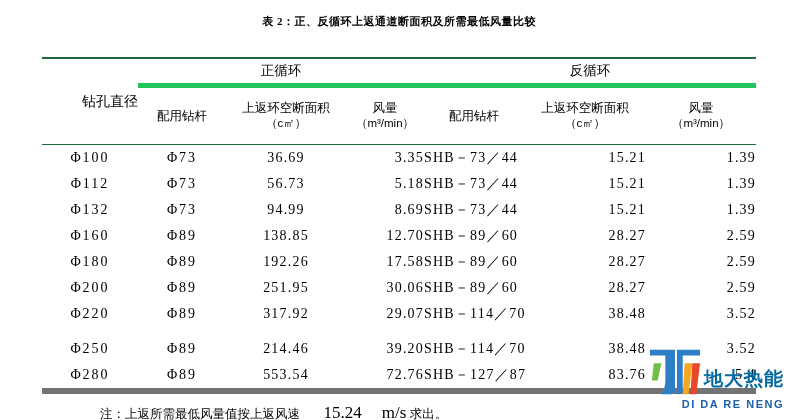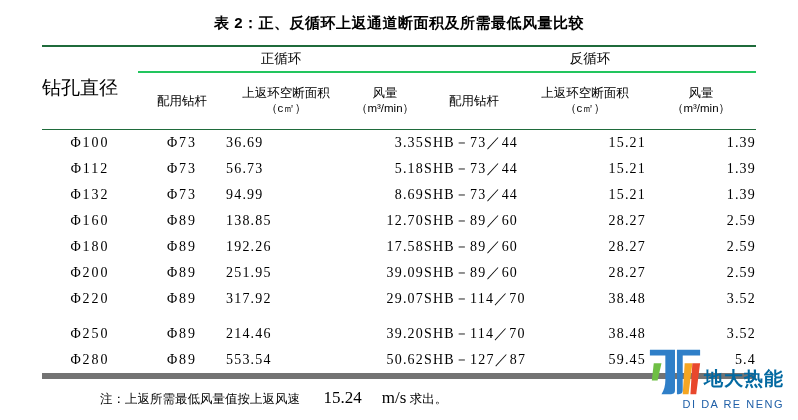--- a/index.html
+++ b/index.html
@@ -17,26 +17,26 @@
   }
   .page {
     position: relative;
     width: 798px;
     height: 420px;
     box-sizing: border-box;
     padding: 0 42px;
   }
   .caption {
     text-align: center;
-    font-family: Liberation Sans, sans-serif;
+    font-family: Liberation Serif, serif;
     font-weight: bold;
-    font-size: 15px;
+    font-size: 11px;
     letter-spacing: 0.5px;
     padding-top: 14px;
-    padding-bottom: 12px;
+    padding-bottom: 28px;
   }
   table.tbl {
     width: 714px;
     border-collapse: collapse;
     table-layout: fixed;
     font-family: "Liberation Serif", serif;
   }
   table.tbl td, table.tbl th {
     padding: 0;
     margin: 0;
@@ -52,48 +52,48 @@
   .rule-bottom td {
     border-bottom: 6px solid #737373;
   }
   .grp {
     text-align: center;
     font-size: 13.5px;
     height: 24px;
     font-family: "Liberation Sans", sans-serif;
   }
   .grp-underline {
-    border-bottom: 2px solid #22c55e;
+    border-bottom: 5px solid #22c55e;
   }
   .hdr {
     text-align: center;
     font-size: 12.5px;
     line-height: 15px;
     height: 56px;
     font-family: "Liberation Sans", sans-serif;
   }
   .hdr .sub {
     display: block;
     font-size: 11.5px;
     white-space: nowrap;
   }
   .firstcol {
-    text-align: left;
-    font-size: 19px;
+    text-align: right;
+    font-size: 14px;
     font-family: "Liberation Sans", sans-serif;
   }
   td.cell {
     font-size: 14px;
     height: 26px;
     letter-spacing: 1.2px;
     font-family: "Liberation Serif", serif;
   }
   td.c-dia   { text-align: center; letter-spacing: 2px; }
   td.c-rod   { text-align: center; letter-spacing: 2px; }
-  td.c-area  { text-align: left;  padding-right: 10px; }
+  td.c-area  { text-align: center;  padding-right: 10px; }
   td.c-air   { text-align: right;  padding-right: 2px; }
   td.c-model { text-align: left;   padding-left: 2px; white-space: nowrap; }
   td.c-area2 { text-align: right;  padding-right: 10px; }
   td.c-air2  { text-align: right;  padding-right: 18px; }
   .gap td { height: 9px; }
   .note {
     margin-top: 9px;
     font-size: 12.5px;
     font-family: "Liberation Sans", sans-serif;
     padding-left: 58px;
@@ -127,21 +127,21 @@
     font-weight: bold;
     color: #0369a1;
     letter-spacing: 1px;
   }
   .logo .en {
     position: absolute;
     right: 6px;
     bottom: 6px;
     font-family: "Liberation Sans", sans-serif;
     font-size: 11px;
-    font-weight: normal;
+    font-weight: bold;
     color: #2060a8;
     letter-spacing: 1.5px;
   }
 </style>
 </head>
 <body>
 
 <div class="page">
 
   <div class="caption">表 2：正、反循环上返通道断面积及所需最低风量比较</div>
@@ -229,21 +229,21 @@
         <td class="cell c-area">192.26</td>
         <td class="cell c-air">17.58</td>
         <td class="cell c-model">SHB－89／60</td>
         <td class="cell c-area2">28.27</td>
         <td class="cell c-air2">2.59</td>
       </tr>
       <tr>
         <td class="cell c-dia">Φ200</td>
         <td class="cell c-rod">Φ89</td>
         <td class="cell c-area">251.95</td>
-        <td class="cell c-air">39.09</td>
+        <td class="cell c-air">30.06</td>
         <td class="cell c-model">SHB－89／60</td>
         <td class="cell c-area2">28.27</td>
         <td class="cell c-air2">2.59</td>
       </tr>
       <tr>
         <td class="cell c-dia">Φ220</td>
         <td class="cell c-rod">Φ89</td>
         <td class="cell c-area">317.92</td>
         <td class="cell c-air">29.07</td>
         <td class="cell c-model">SHB－114／70</td>
@@ -265,23 +265,23 @@
         <td class="cell c-area">214.46</td>
         <td class="cell c-air">39.20</td>
         <td class="cell c-model">SHB－114／70</td>
         <td class="cell c-area2">38.48</td>
         <td class="cell c-air2">3.52</td>
       </tr>
       <tr class="rule-bottom">
         <td class="cell c-dia">Φ280</td>
         <td class="cell c-rod">Φ89</td>
         <td class="cell c-area">553.54</td>
-        <td class="cell c-air">50.62</td>
+        <td class="cell c-air">72.76</td>
         <td class="cell c-model">SHB－127／87</td>
-        <td class="cell c-area2">59.45</td>
+        <td class="cell c-area2">83.76</td>
         <td class="cell c-air2">5.4</td>
       </tr>
     </tbody>
   </table>
 
   <div class="note">
     <span>注：上返所需最低风量值按上返风速 </span><span class="num">15.24</span><span class="num">m/s</span><span> 求出。</span>
   </div>
 
   <div class="logo">

